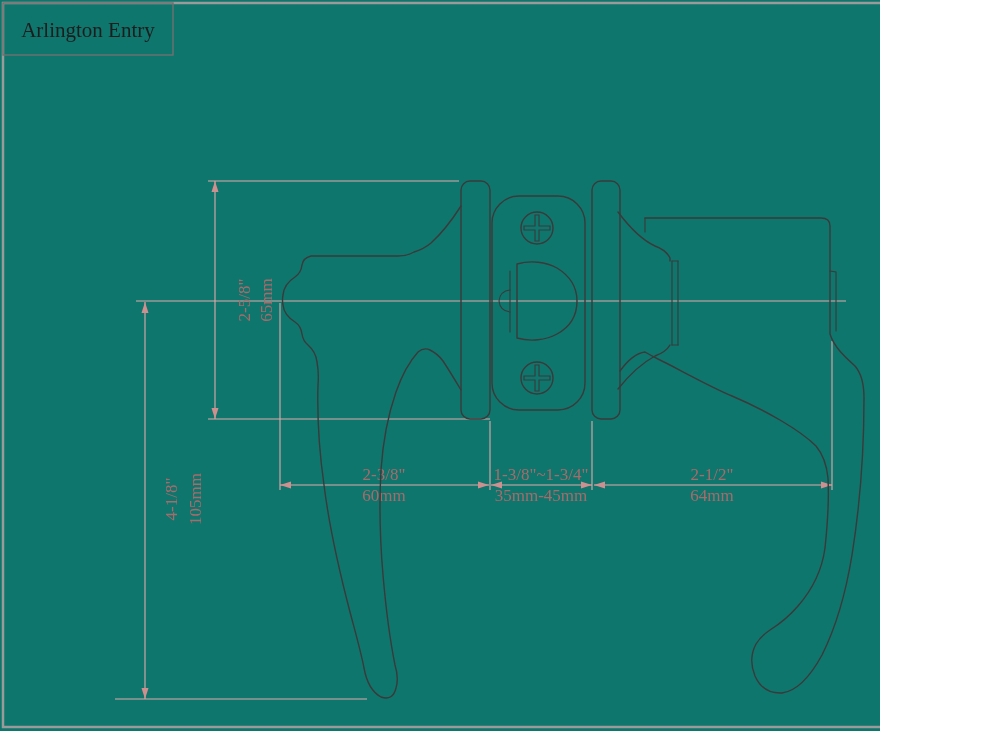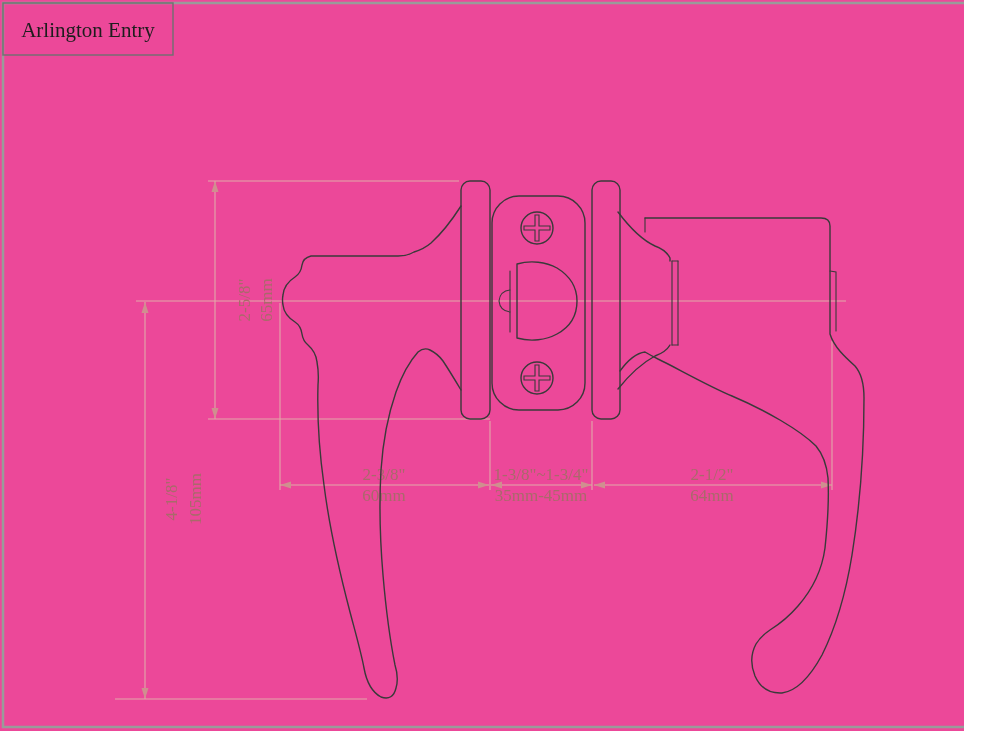--- a/index.html
+++ b/index.html
@@ -1,16 +1,16 @@
 <!DOCTYPE html>
 <html><head>
 <meta charset="utf-8">
 <style>
   html,body{margin:0;padding:0;background:#fff;}
-  .sheet{position:relative;width:964px;height:731px;background:#ec4899;overflow:hidden;
+  .sheet{position:relative;width:880px;height:731px;background:#0f766e;overflow:hidden;
          font-family:"Liberation Serif","DejaVu Serif",serif;}
   svg{display:block;}
   text{font-family:"Liberation Serif","DejaVu Serif",serif;}
   .outline{stroke:#3a3a3a;stroke-width:1.4;fill:none;stroke-linecap:round;stroke-linejoin:round;}
   .outline-thin{stroke:#3a3a3a;stroke-width:1.1;fill:none;stroke-linecap:round;}
   .dim{stroke:#e2a9a9;stroke-width:1.1;fill:none;}
   .dim-arrow{fill:#cf8f8f;stroke:none;}
   .dim-text{fill:#a96a6a;font-size:17px;}
   .title-text{fill:#1d1d1d;font-size:21px;}
   .border-rect{fill:none;stroke:#9a9a9a;stroke-width:2.5;}

